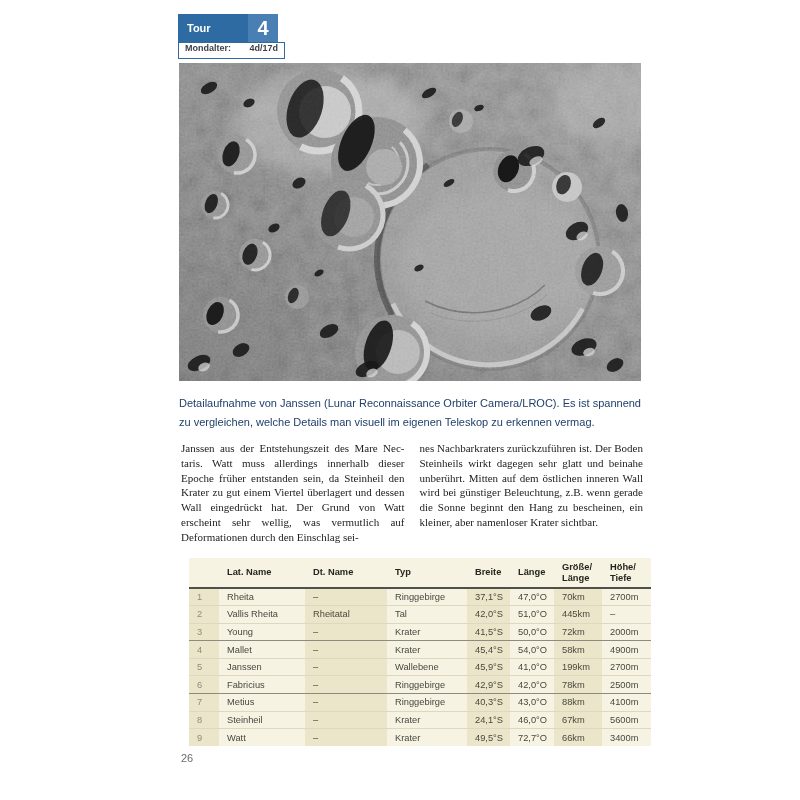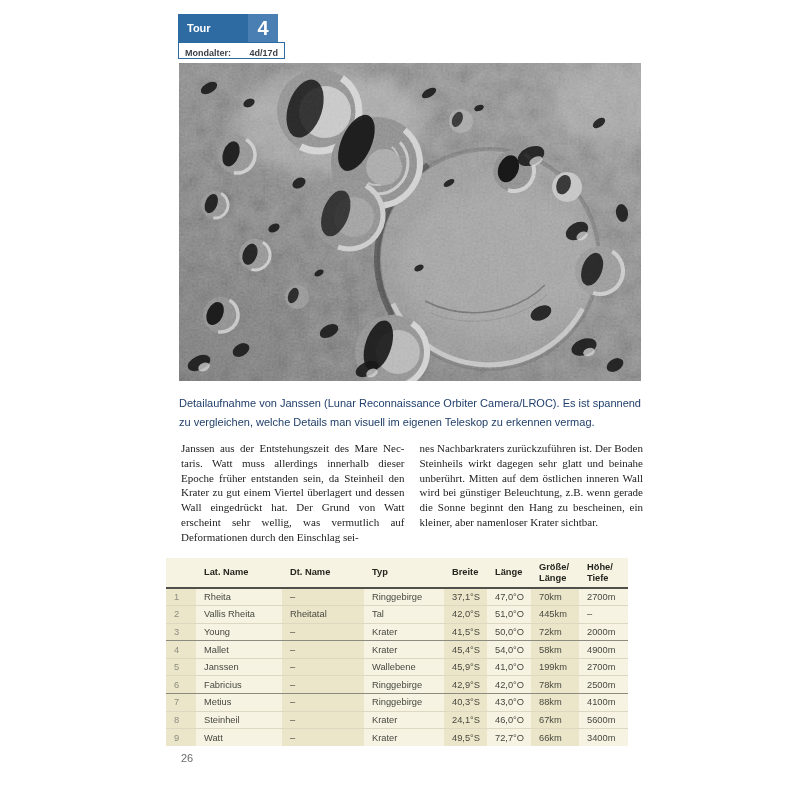--- a/index.html
+++ b/index.html
@@ -14,21 +14,21 @@
   .page{position:absolute;inset:0;background:#fff;margin-left:16px;}
 
   
   .tour-box{position:absolute;left:162px;top:14px;width:100px;height:28px;
     background:var(--blue);display:flex;align-items:center;}
   .tour-label{color:#fff;font-size:11px;font-weight:bold;padding-left:9px;flex:1;}
   .tour-number-tile{width:30px;height:28px;background:var(--blue-light);
     display:flex;align-items:center;justify-content:center;}
   .tour-number{color:#fff;font-size:20px;font-weight:bold;}
   .mondalter-bar{position:absolute;left:162px;top:42px;width:107px;height:17px;
-    background:#fff;border:1px solid var(--blue);display:flex;align-items:flex-end;
+    background:#fff;border:1px solid var(--blue);display:flex;align-items:flex-start;
     justify-content:space-between;padding:0 6px;}
   .mondalter-bar span{font-size:9px;font-weight:bold;color:#3b3f47;}
 
   .field-set-title{position:absolute;left:163px;top:31px;width:462px;
     text-align:right;font-size:11px;font-weight:bold;color:#3a3a3a;}
 
   
   .moon-figure{position:absolute;left:163px;top:63px;width:462px;height:318px;overflow:hidden;}
   .moon-figure svg{display:block;}
 
@@ -37,21 +37,21 @@
     font-size:11px;line-height:19px;color:var(--navy);text-align:justify;}
   .caption .cap-bold{font-weight:normal;}
 
   
   .body-columns{position:absolute;left:165px;top:441px;width:462px;
     display:flex;gap:15px;font-family:"Liberation Serif",serif;
     font-size:11px;line-height:14.8px;color:var(--ink);}
   .body-col{flex:1;text-align:justify;}
 
   
-  .data-table-wrap{position:absolute;left:150px;top:558px;width:462px;}
+  .data-table-wrap{position:absolute;left:173px;top:558px;width:462px;}
   table{border-collapse:collapse;width:462px;table-layout:fixed;}
   th{background:var(--cream-light);font-size:9.3px;font-weight:bold;color:#26261f;
     text-align:left;vertical-align:middle;padding:4px 2px 4px 8px;
     white-space:pre-line;line-height:10.5px;height:28px;
     border-bottom:2px solid #50504a;}
   td{font-size:9.3px;color:var(--table-ink);text-align:left;vertical-align:middle;
     padding:0 2px 0 8px;height:17.6px;background:var(--cream-light);
     border-bottom:1px solid #dcd8c2;}
   tr td.shade{background:var(--cream-dark);}
   tr.group-end td{border-bottom:1px solid #8b8b80;}

